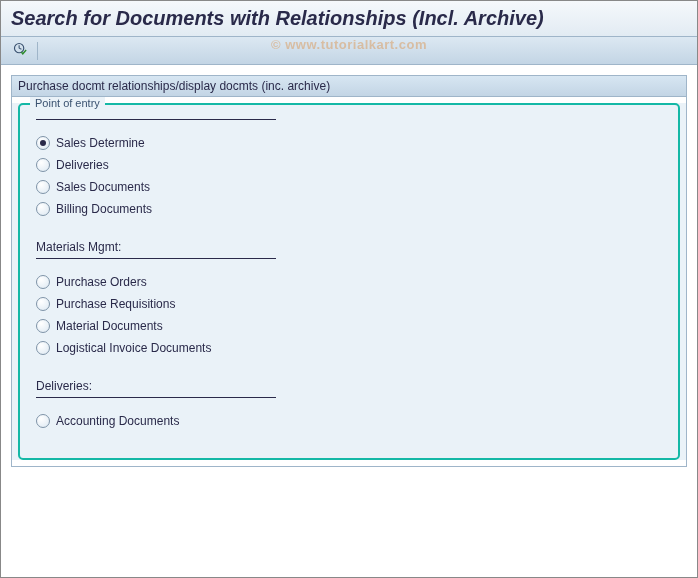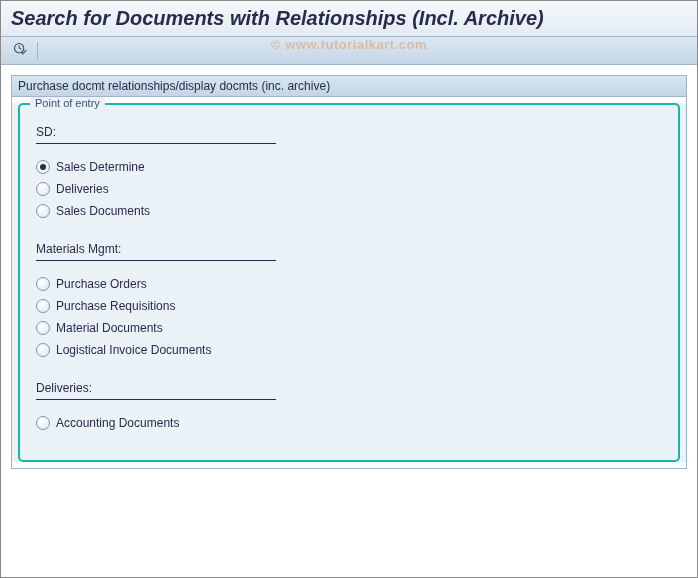--- a/index.html
+++ b/index.html
@@ -166,37 +166,40 @@
 
 <div class="watermark">© www.tutorialkart.com</div>
 
 <div class="content-wrap">
   <div class="panel">
     <div class="panel-title">Purchase docmt relationships/display docmts (inc. archive)</div>
     <div class="panel-body">
       <div class="group-box">
         <div class="group-legend">Point of entry</div>
 
-        <div class="section-header">SD:</div>
         <div class="section-underline"></div>
         <div class="radio-list">
           <div class="radio-item selected">
             <span class="radio-circle">
                 <span class="radio-dot"></span>
               </span>
             <span class="radio-label">Sales Determine</span>
           </div>
           <div class="radio-item">
             <span class="radio-circle"></span>
             <span class="radio-label">Deliveries</span>
           </div>
           <div class="radio-item">
             <span class="radio-circle"></span>
             <span class="radio-label">Sales Documents</span>
           </div>
+          <div class="radio-item">
+            <span class="radio-circle"></span>
+            <span class="radio-label">Billing Documents</span>
+          </div>
         </div>
 
         <div class="section-header">Materials Mgmt:</div>
         <div class="section-underline"></div>
         <div class="radio-list">
           <div class="radio-item">
             <span class="radio-circle"></span>
             <span class="radio-label">Purchase Orders</span>
           </div>
           <div class="radio-item">

